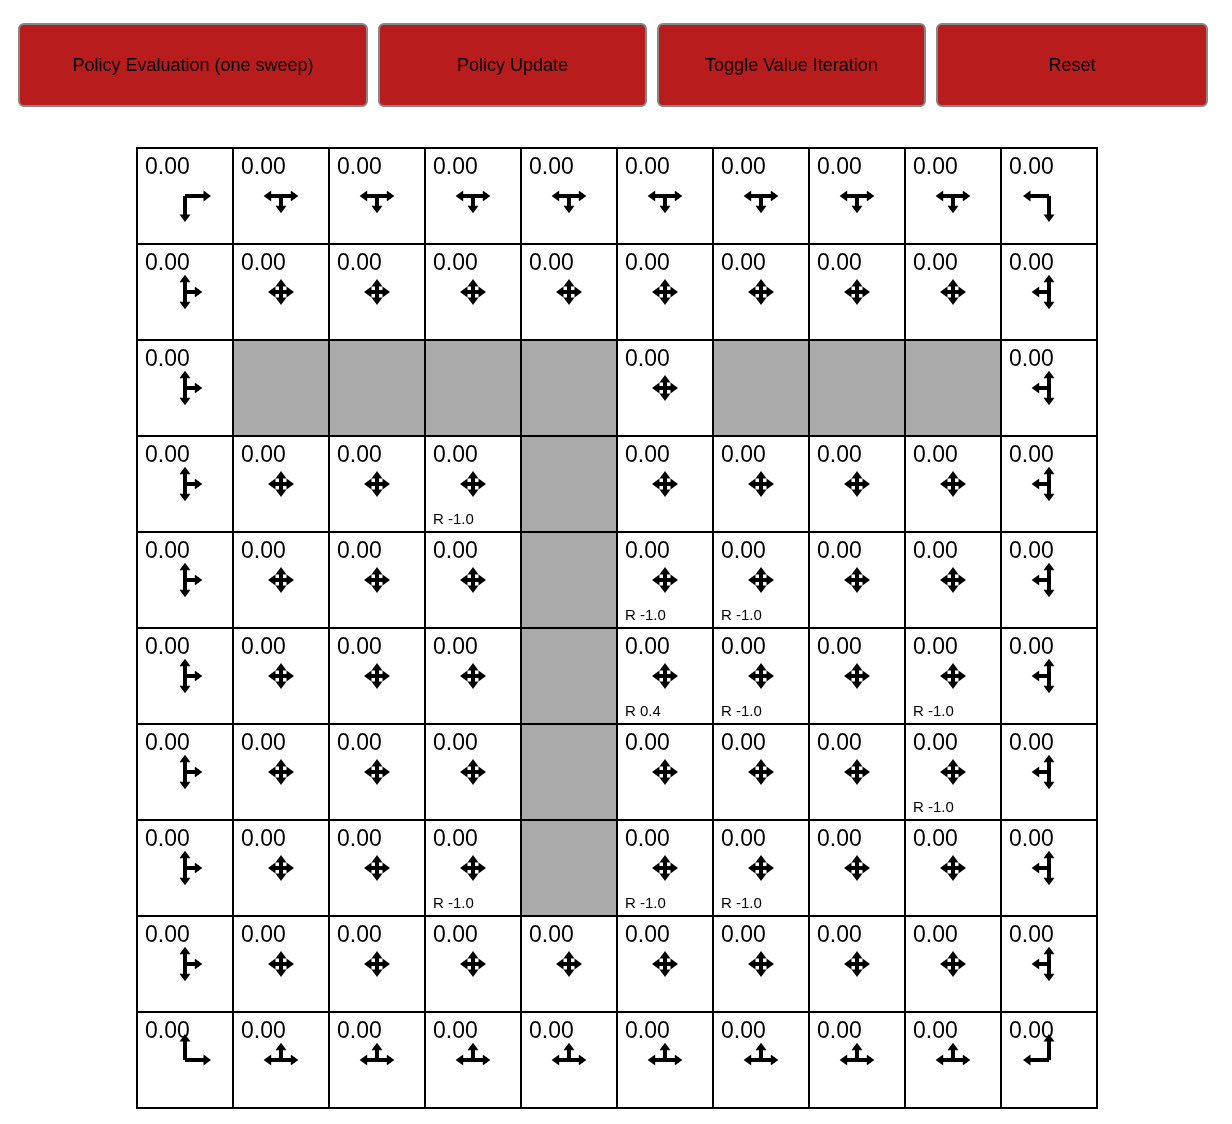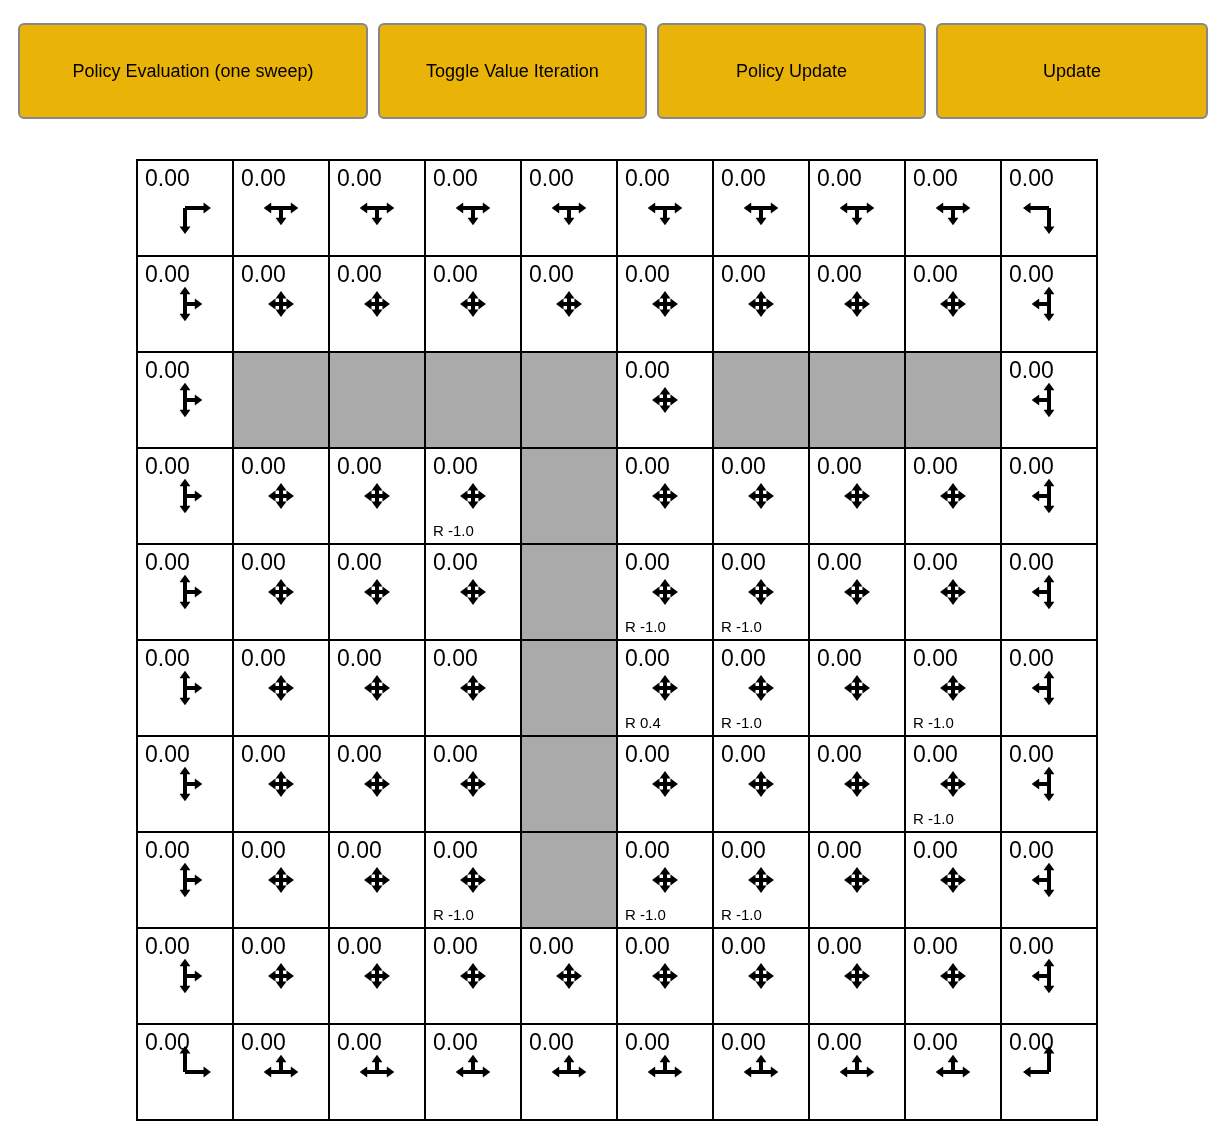--- a/index.html
+++ b/index.html
@@ -1,22 +1,22 @@
 <!DOCTYPE html>
 <html><head>
 <meta charset="utf-8">
 <style>
   html,body{margin:0;padding:0;background:#ffffff;}
   body{width:1232px;height:1124px;font-family:"Liberation Sans",sans-serif;color:#000;}
   .toolbar{display:flex;gap:10px;padding:23px 0 0 18px;}
   .toolbar button{
-    height:96px;
+    height:84px;
     font-size:18px;
     font-family:"Liberation Sans",sans-serif;
-    background:#eab308;
+    background:#b91c1c;
     border:2px solid #878787;
     border-radius:6px;
     color:#000;
     cursor:pointer;
   }
   .toolbar button:nth-child(1){width:350px;}
   .toolbar button:nth-child(2){width:269px;}
   .toolbar button:nth-child(3){width:269px;}
   .toolbar button:nth-child(4){width:272px;}
   .grid{
@@ -39,23 +39,23 @@
   .cell .reward{
     position:absolute;bottom:4px;left:7px;
     font-size:15px;line-height:1.1;color:#000;
   }
 </style>
 </head>
 <body>
 
 <div class="toolbar">
   <button>Policy Evaluation (one sweep)</button>
+  <button>Policy Update</button>
   <button>Toggle Value Iteration</button>
-  <button>Policy Update</button>
-  <button>Update</button>
+  <button>Reset</button>
 </div>
 
 <div class="grid">
     <div class="cell" style="background: rgb(255, 255, 255);">
       <div class="val">0.00</div>
       <svg viewBox="0 0 94 94" class="arrows">
         <line x1="47" y1="47" x2="66.5" y2="47" stroke="#000000" stroke-width="4"></line>
         <polygon points="73,47 65.5,52.5 65.5,41.5" fill="#000000"></polygon>
         <line x1="47" y1="47" x2="47" y2="66.5" stroke="#000000" stroke-width="4"></line>
         <polygon points="47,73 41.5,65.5 52.5,65.5" fill="#000000"></polygon>

